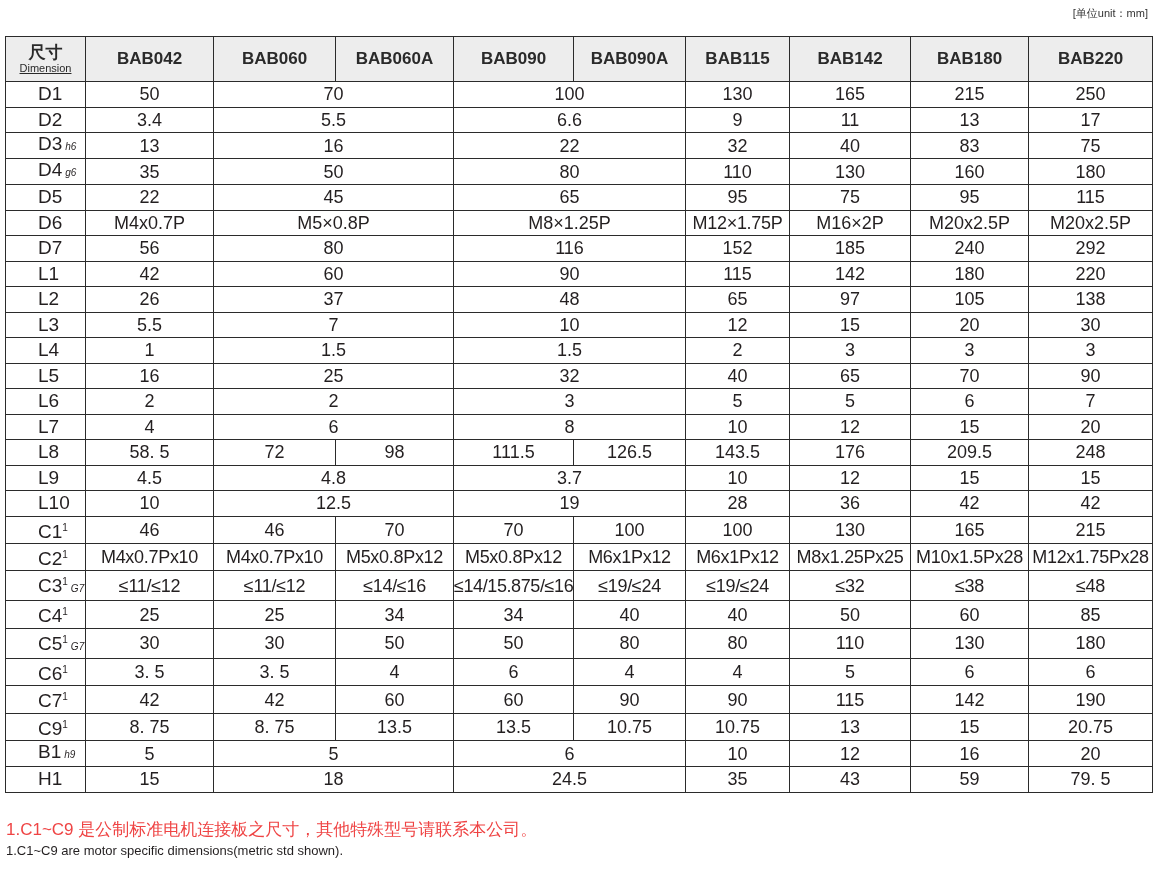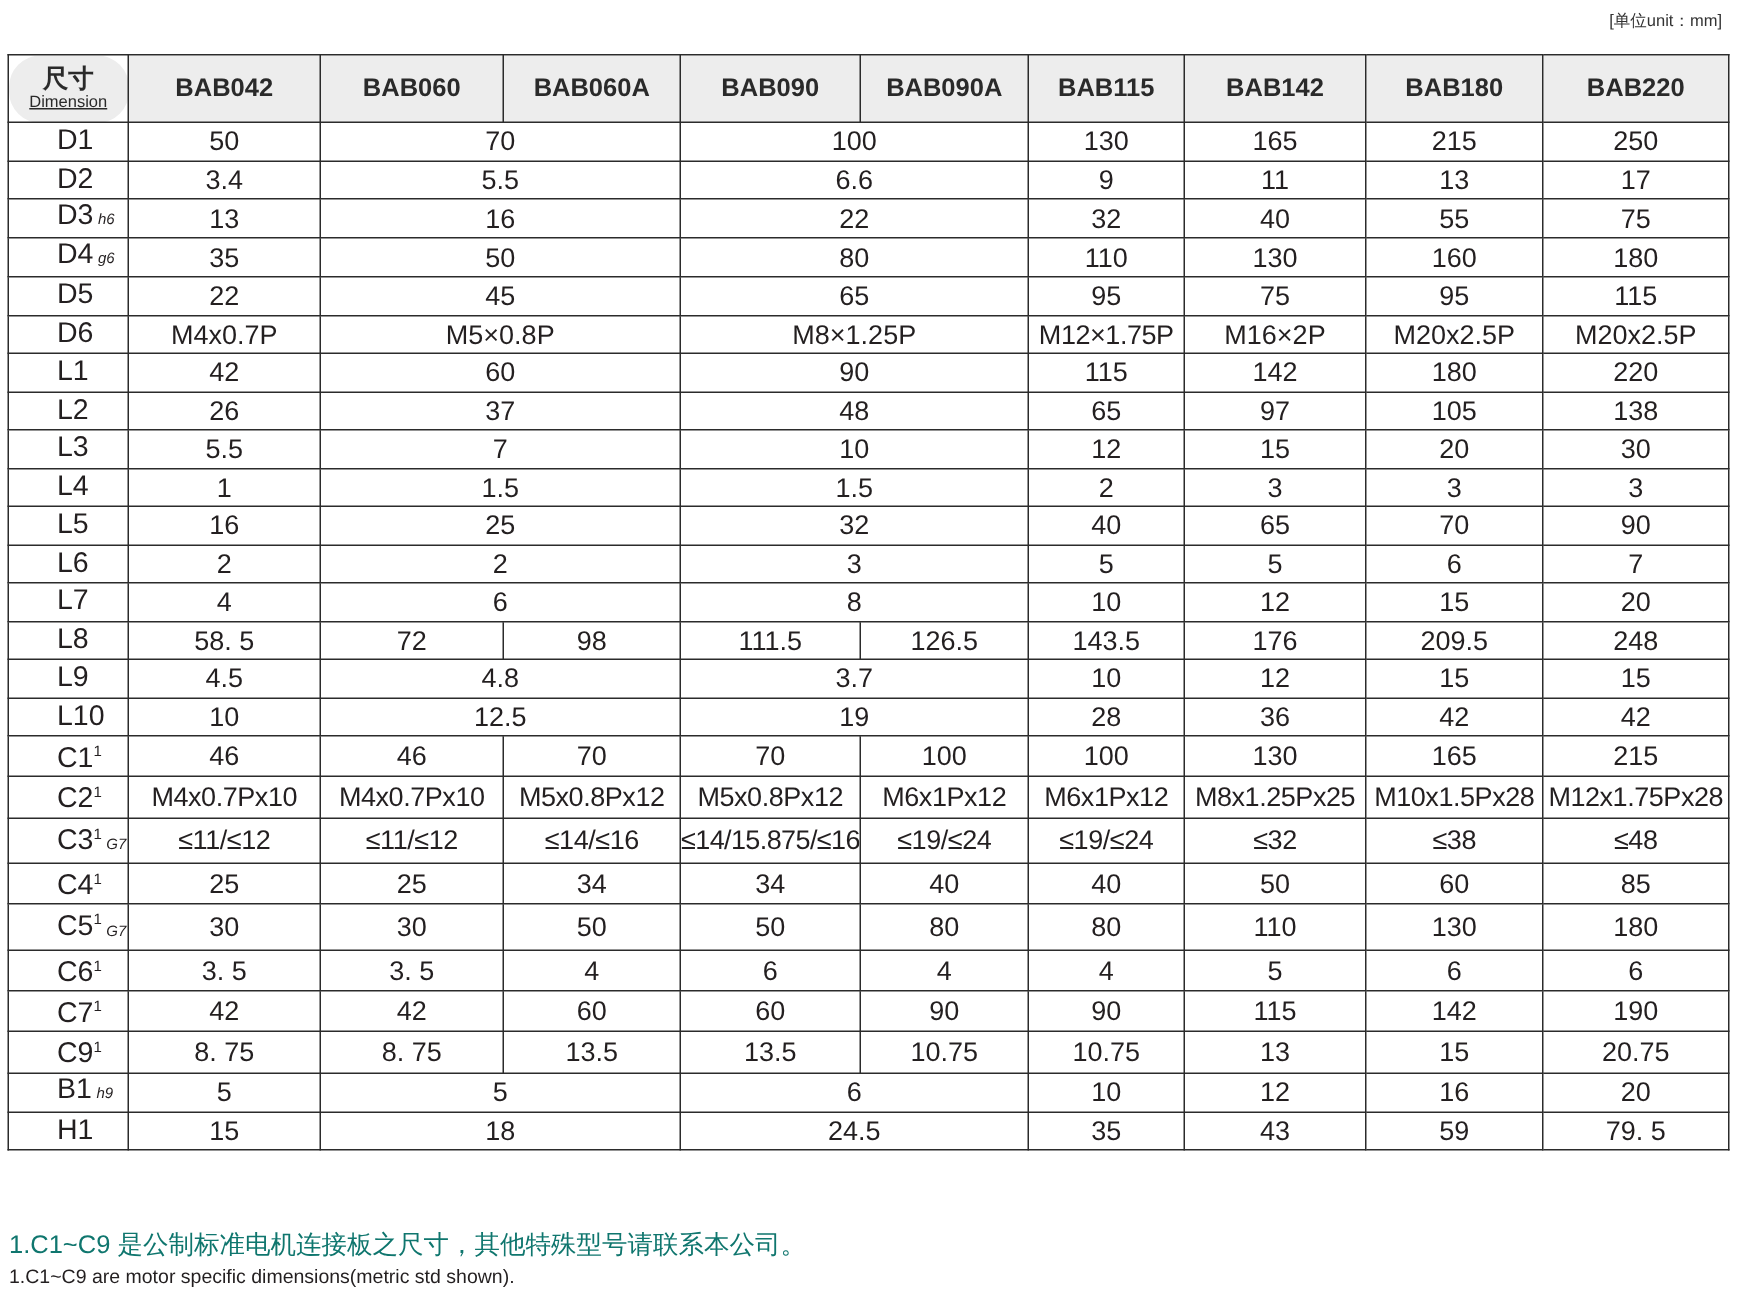--- a/index.html
+++ b/index.html
@@ -2,33 +2,33 @@
 <html><head>
 <meta charset="utf-8">
 <style>
   html, body { margin:0; padding:0; background:#ffffff; }
   body { width:1162px; height:873px; position:relative; overflow:hidden;
          font-family:"Liberation Sans", "DejaVu Sans", sans-serif; color:#231f20; }
   .unit { position:absolute; top:6px; right:14px; font-size:11px; color:#333; }
   table.spec { position:absolute; left:5px; top:36px; width:1147px; border-collapse:collapse; table-layout:fixed; }
   table.spec th, table.spec td { border:1.3px solid #2b2b2b; text-align:center; padding:0; white-space:nowrap; overflow:hidden; }
   table.spec thead th { height:44px; background:#ededed; font-weight:bold; font-size:17px; color:#2a2a2a; }
-  table.spec thead th.dim { line-height:1;border-radius:21px; }
+  table.spec thead th.dim { line-height:1; }
   .dim-cn { display:block; font-size:17px; font-weight:bold; }
   .dim-en { display:block; font-size:11px; font-weight:normal; margin-top:2px;text-decoration:underline; }
   table.spec tbody td { height:24.5px; font-size:18px; line-height:22px; }
   table.spec tbody td.label { text-align:left; padding-left:32px; font-size:19px; }
   .sub { font-size:10px; vertical-align:baseline; margin-left:3px;font-style:italic; }
   .sup { font-size:10px; vertical-align:super; }
   td.light-left { border-left:1.5px solid #b7b7b7; }
   th.light-left { border-left:2px solid #b7b7b7; }
   td.small { font-size:15.5px; letter-spacing:-0.3px; }
   td.tiny { font-size:13.5px; letter-spacing:-0.4px; }
   .notes { position:absolute; left:6px; top:818px; }
-  .note-cn { font-size:17px; color:#0f766e; }
+  .note-cn { font-size:17px; color:#ef4444; }
   .note-en { font-size:13px; color:#231f20; margin-top:2px; }
 </style>
 </head>
 <body>
 
 <div class="unit">[单位unit：mm]</div>
 
 <table class="spec">
   <colgroup>
     <col style="width:80px">
@@ -80,21 +80,21 @@
         <td>13</td>
         <td>17</td>
       </tr>
       <tr>
         <td class="label"><span>D3</span><span class="sub">h6</span></td>
         <td>13</td>
         <td colspan="2">16</td>
         <td colspan="2">22</td>
         <td>32</td>
         <td>40</td>
-        <td>55</td>
+        <td>83</td>
         <td>75</td>
       </tr>
       <tr>
         <td class="label"><span>D4</span><span class="sub">g6</span></td>
         <td>35</td>
         <td colspan="2">50</td>
         <td colspan="2">80</td>
         <td>110</td>
         <td>130</td>
         <td>160</td>
@@ -112,20 +112,30 @@
       </tr>
       <tr>
         <td class="label"><span>D6</span></td>
         <td>M4x0.7P</td>
         <td colspan="2">M5×0.8P</td>
         <td colspan="2">M8×1.25P</td>
         <td class=" small">M12×1.75P</td>
         <td>M16×2P</td>
         <td>M20x2.5P</td>
         <td>M20x2.5P</td>
+      </tr>
+      <tr>
+        <td class="label"><span>D7</span></td>
+        <td>56</td>
+        <td colspan="2">80</td>
+        <td colspan="2">116</td>
+        <td>152</td>
+        <td>185</td>
+        <td>240</td>
+        <td>292</td>
       </tr>
       <tr>
         <td class="label"><span>L1</span></td>
         <td>42</td>
         <td colspan="2">60</td>
         <td colspan="2">90</td>
         <td>115</td>
         <td>142</td>
         <td>180</td>
         <td>220</td>

